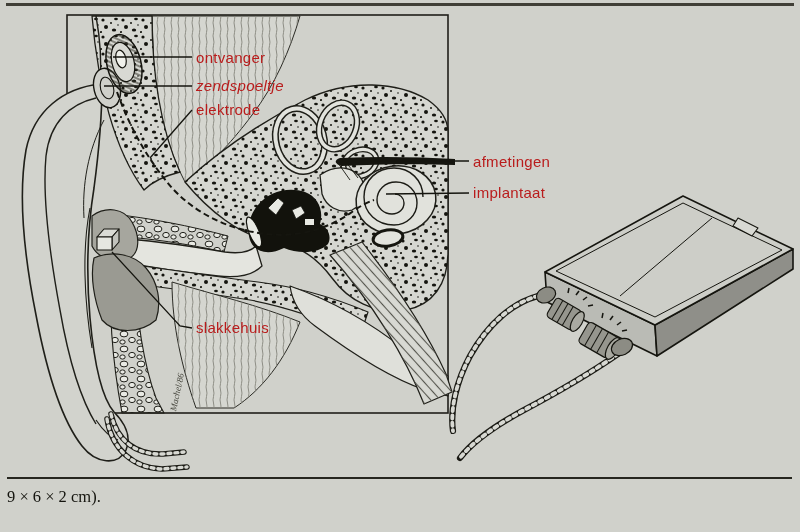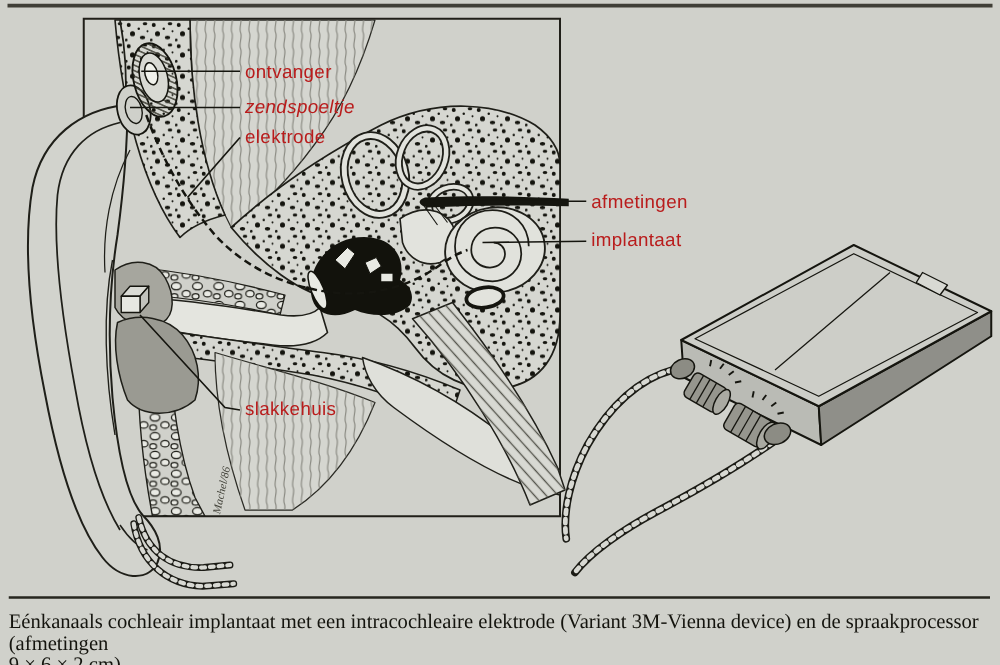--- a/index.html
+++ b/index.html
@@ -235,17 +235,16 @@
   <div class="part-label lbl-zendspoeltje">zendspoeltje</div>
   <div class="part-label lbl-elektrode">elektrode</div>
   <div class="part-label lbl-gehoorzenuw">afmetingen</div>
   <div class="part-label lbl-slakkehuis">implantaat</div>
   <div class="part-label lbl-microfoon">slakkehuis</div>
 
   <div class="signature">Machel/86</div>
 
   <div class="caption-rule"></div>
   <div class="caption">
-    <div>Eénkanaals cochleair implantaat met een intracochleaire elektrode (Variant 3M-Vienna device) en de spraakprocessor (afmetingen</div>
     <div>9 × 6 × 2 cm).</div>
   </div>
 
 </div>
 
 </body></html>

